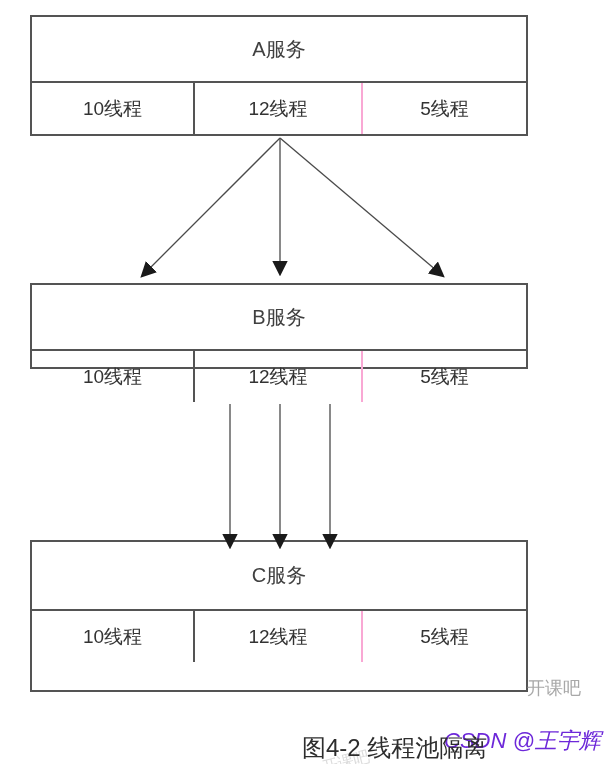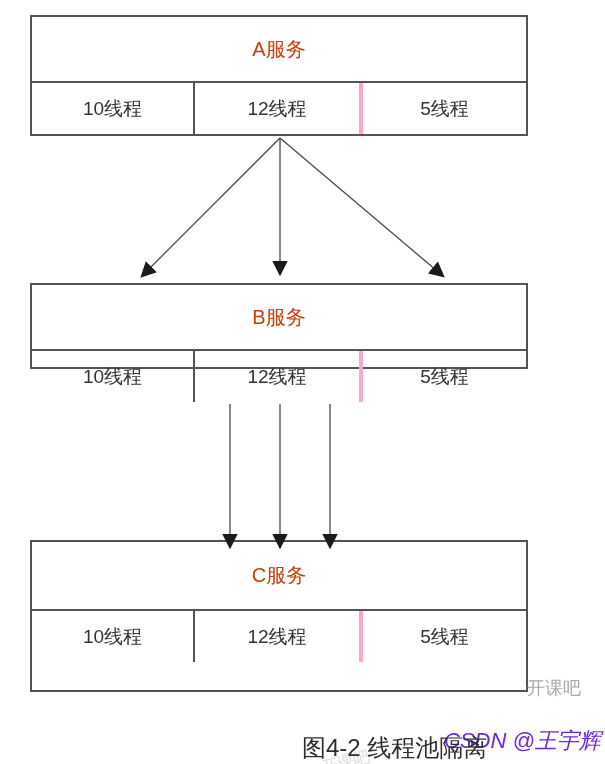--- a/index.html
+++ b/index.html
@@ -26,36 +26,36 @@
     background: #ffffff;
   }
   .svc-header {
     box-sizing: border-box;
     height: 66px;
     border-bottom: 2px solid #545454;
     display: flex;
     align-items: center;
     justify-content: center;
     font-size: 20px;
-    color: #c2410c;
+    color: #404040;
   }
   .svc-row {
     display: flex;
     height: 51px;
   }
   .svc-cell {
     display: flex;
     align-items: center;
     justify-content: center;
     font-size: 19px;
     color: #333333;
     box-sizing: border-box;
   }
   .cell-0 { width: 161px; }
-  .cell-1 { width: 170px; border-left: 2px solid #545454; border-right: 4px solid #f9a8d4; }
+  .cell-1 { width: 170px; border-left: 2px solid #545454; border-right: 2px solid #f9a8d4; }
   .cell-2 { flex: 1; }
 
   #svc-a { top: 15px;  height: 121px; }
   #svc-b { top: 283px; height: 86px; }
   #svc-c { top: 540px; height: 152px; }
   #svc-c .svc-header { height: 69px; }
 
   
   #arrows {
     position: absolute;

